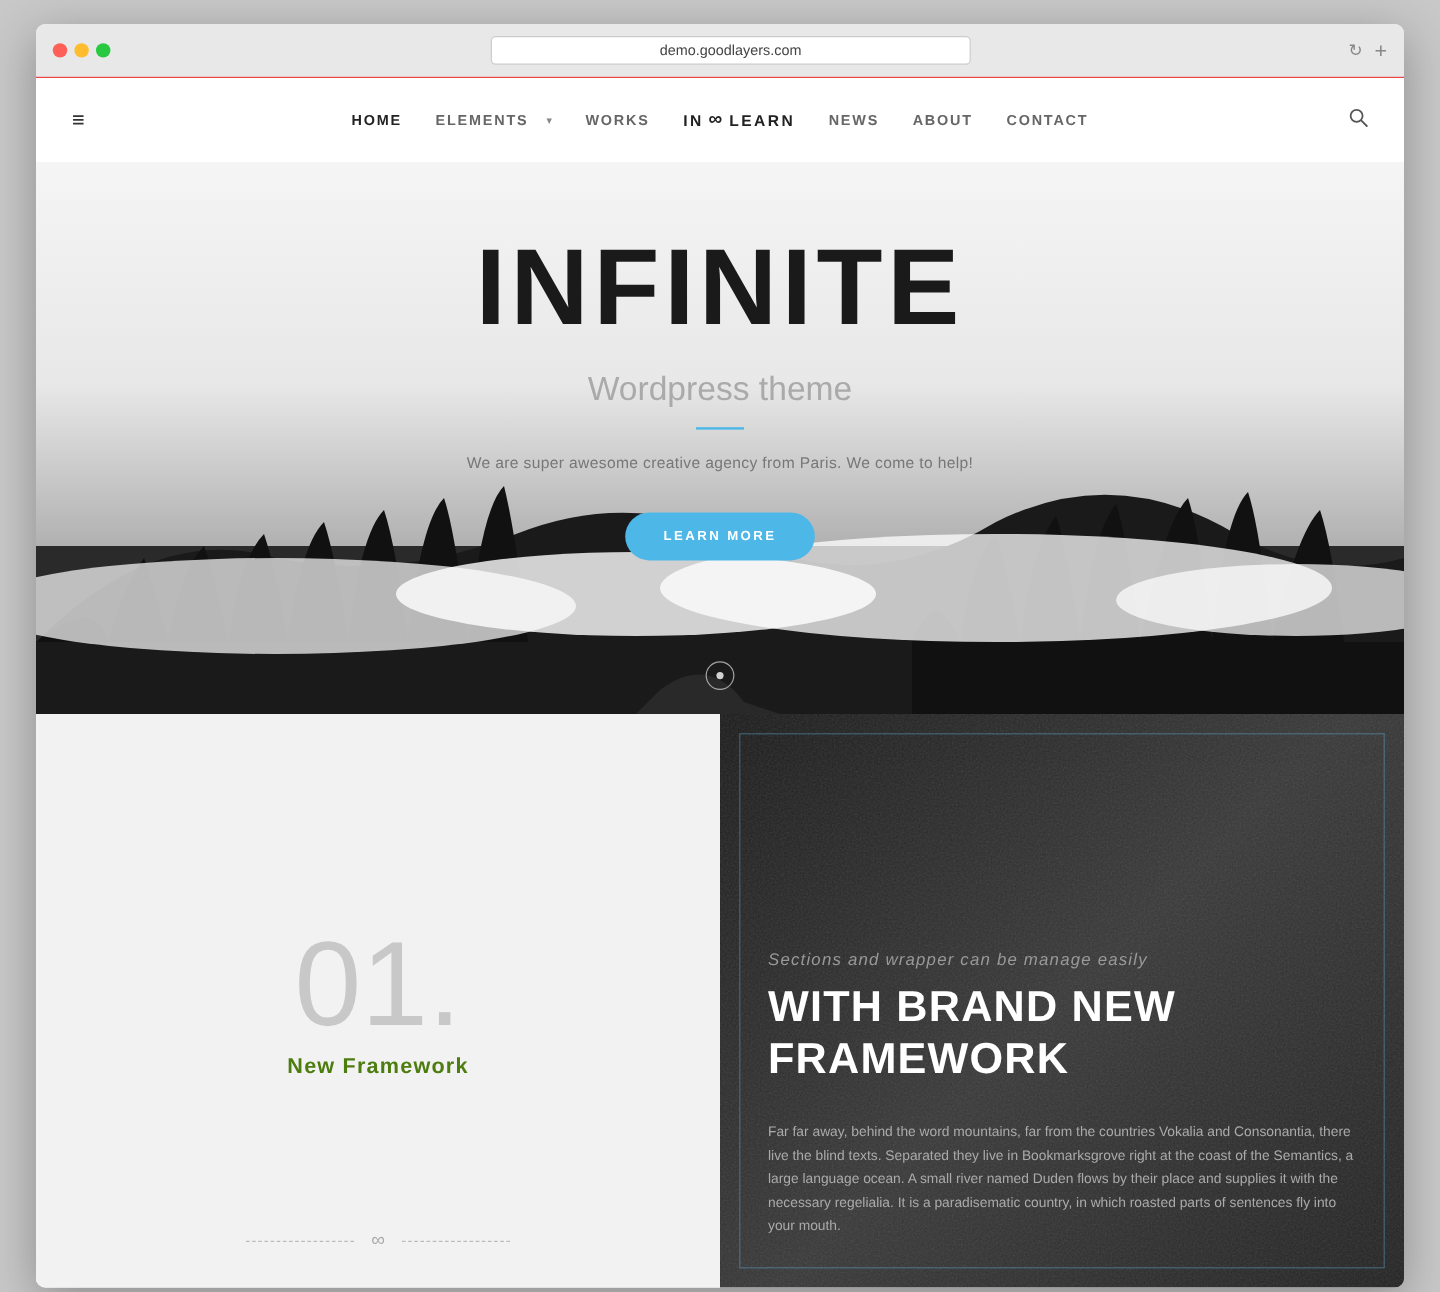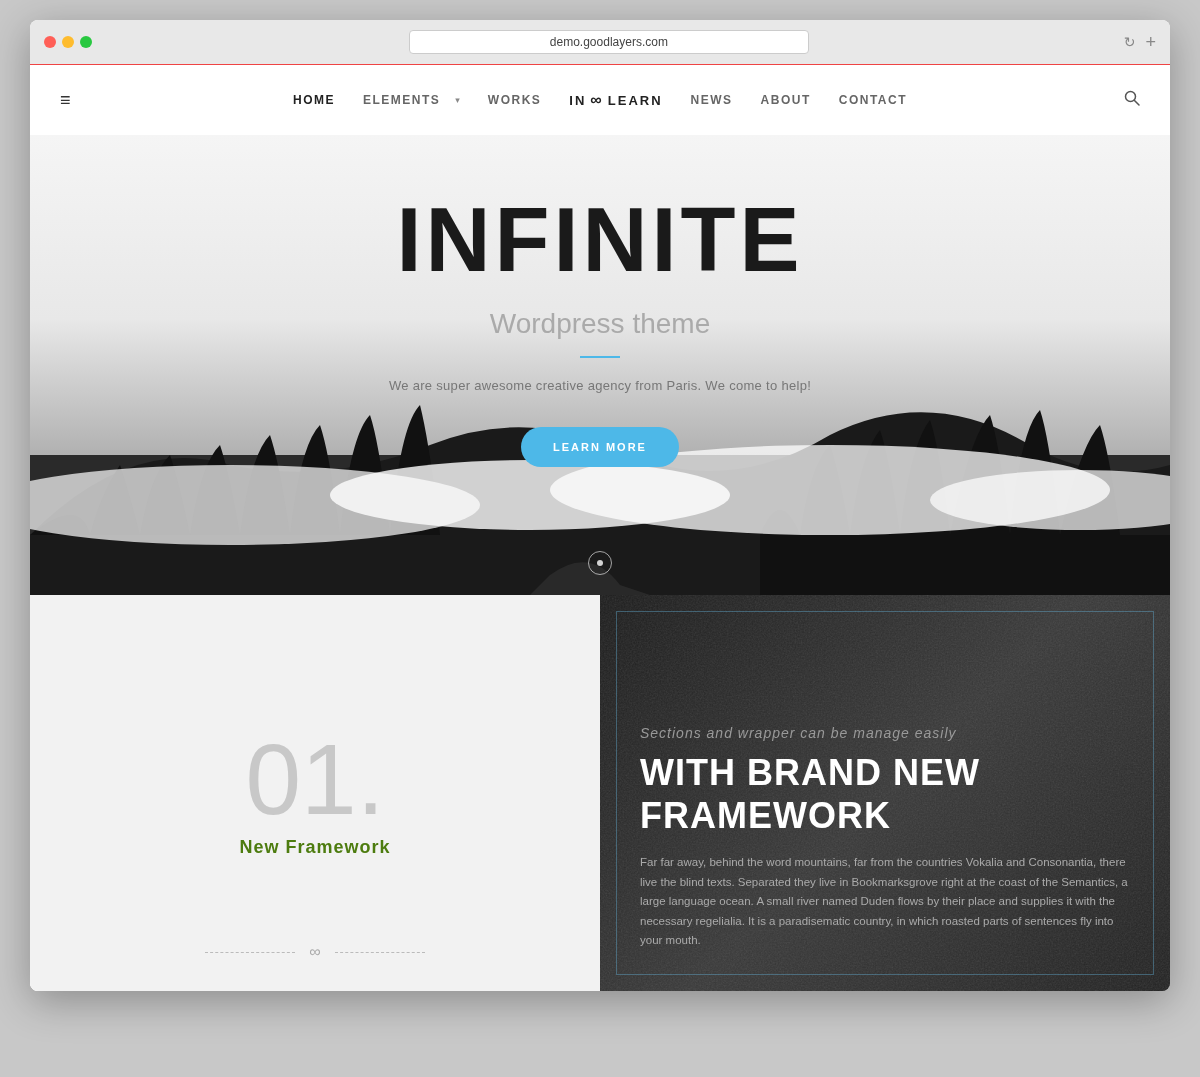--- a/index.html
+++ b/index.html
@@ -224,21 +224,21 @@
     .hero-indicator-dot {
       width: 6px;
       height: 6px;
       border-radius: 50%;
       background: rgba(255,255,255,0.8);
     }
 
     
     .bottom-sections {
       display: flex;
-      height: 396px;
+      height: 478px;
     }
 
     
     .left-panel {
       flex: 0 0 50%;
       background: #f2f2f2;
       display: flex;
       flex-direction: column;
       align-items: center;
       justify-content: center;
@@ -316,21 +316,21 @@
       letter-spacing: 1px;
       margin-bottom: 10px;
     }
     .right-title {
       font-size: 36px;
       font-weight: 700;
       color: #fff;
       text-transform: uppercase;
       line-height: 1.2;
       letter-spacing: 1px;
-      margin-bottom: 16px;
+      margin-bottom: 32px;
     }
     .right-text {
       font-size: 11.5px;
       color: #aaa;
       line-height: 1.7;
     }
   </style>
 </head>
 <body>
 

